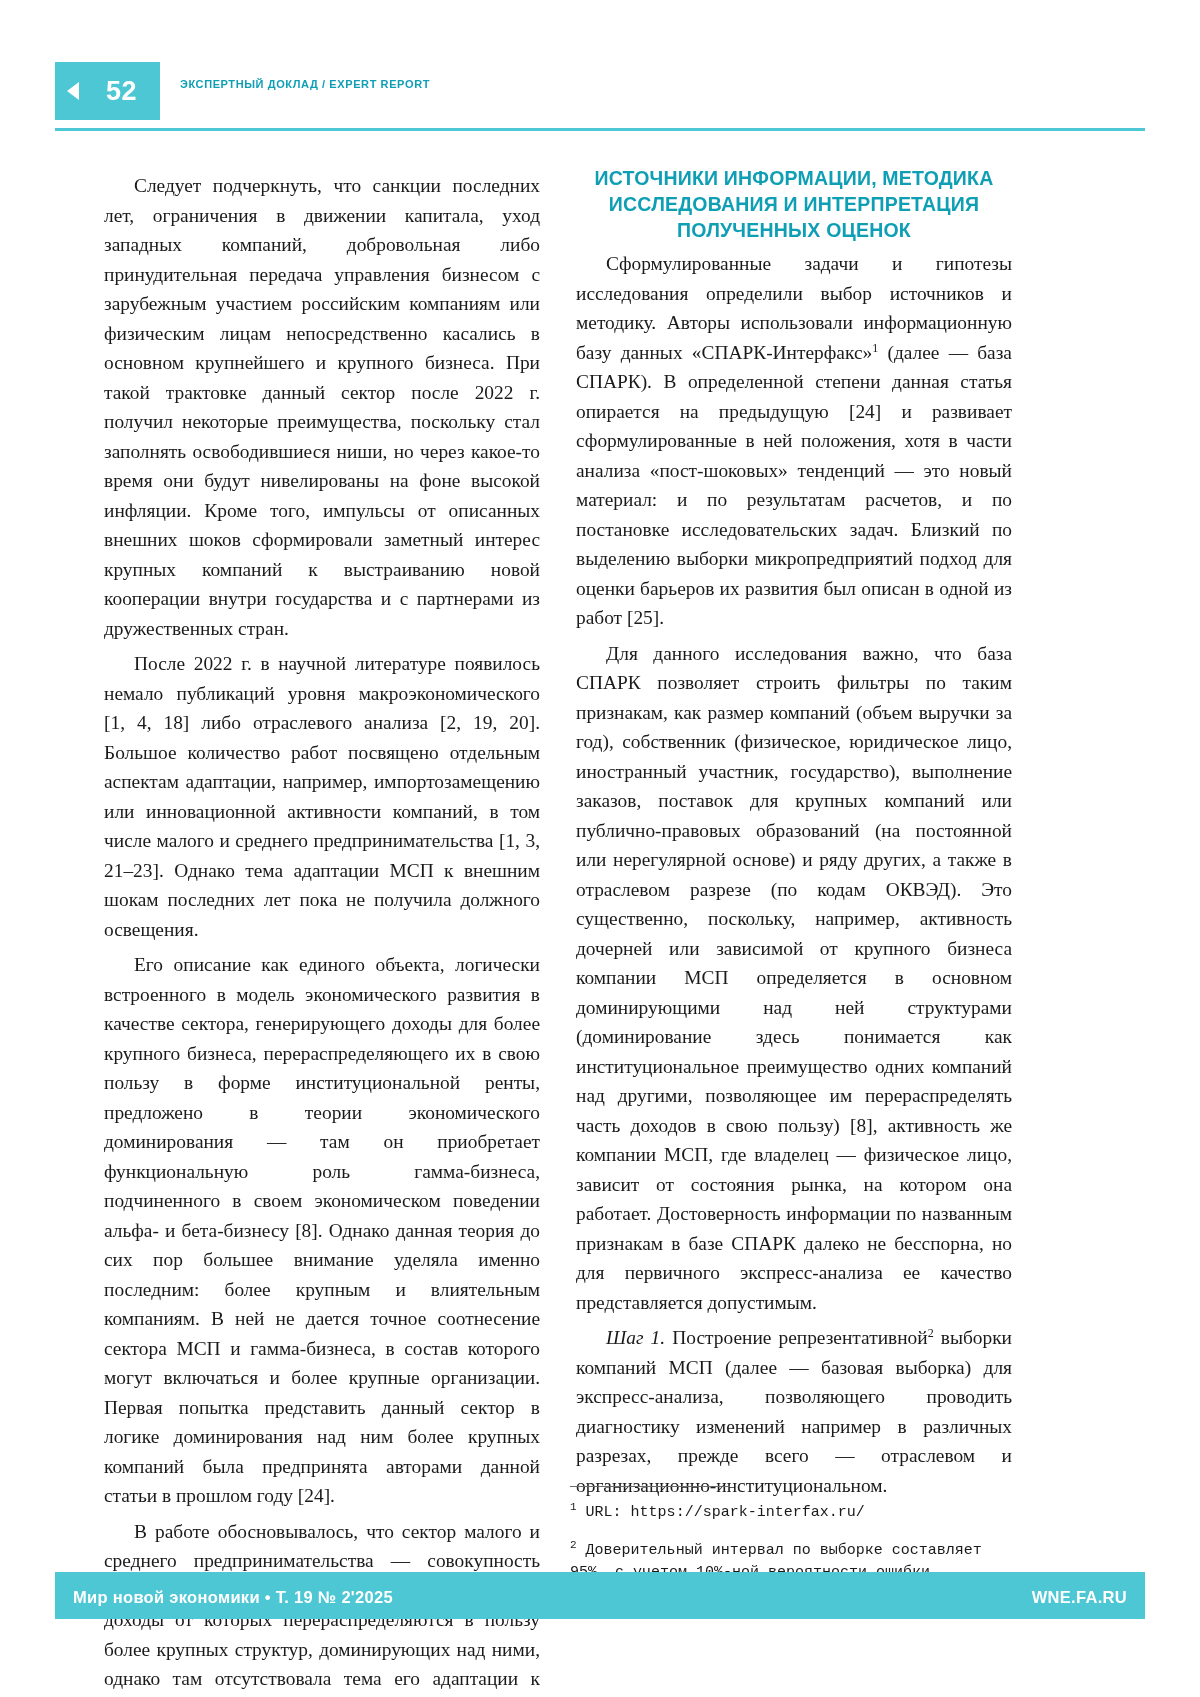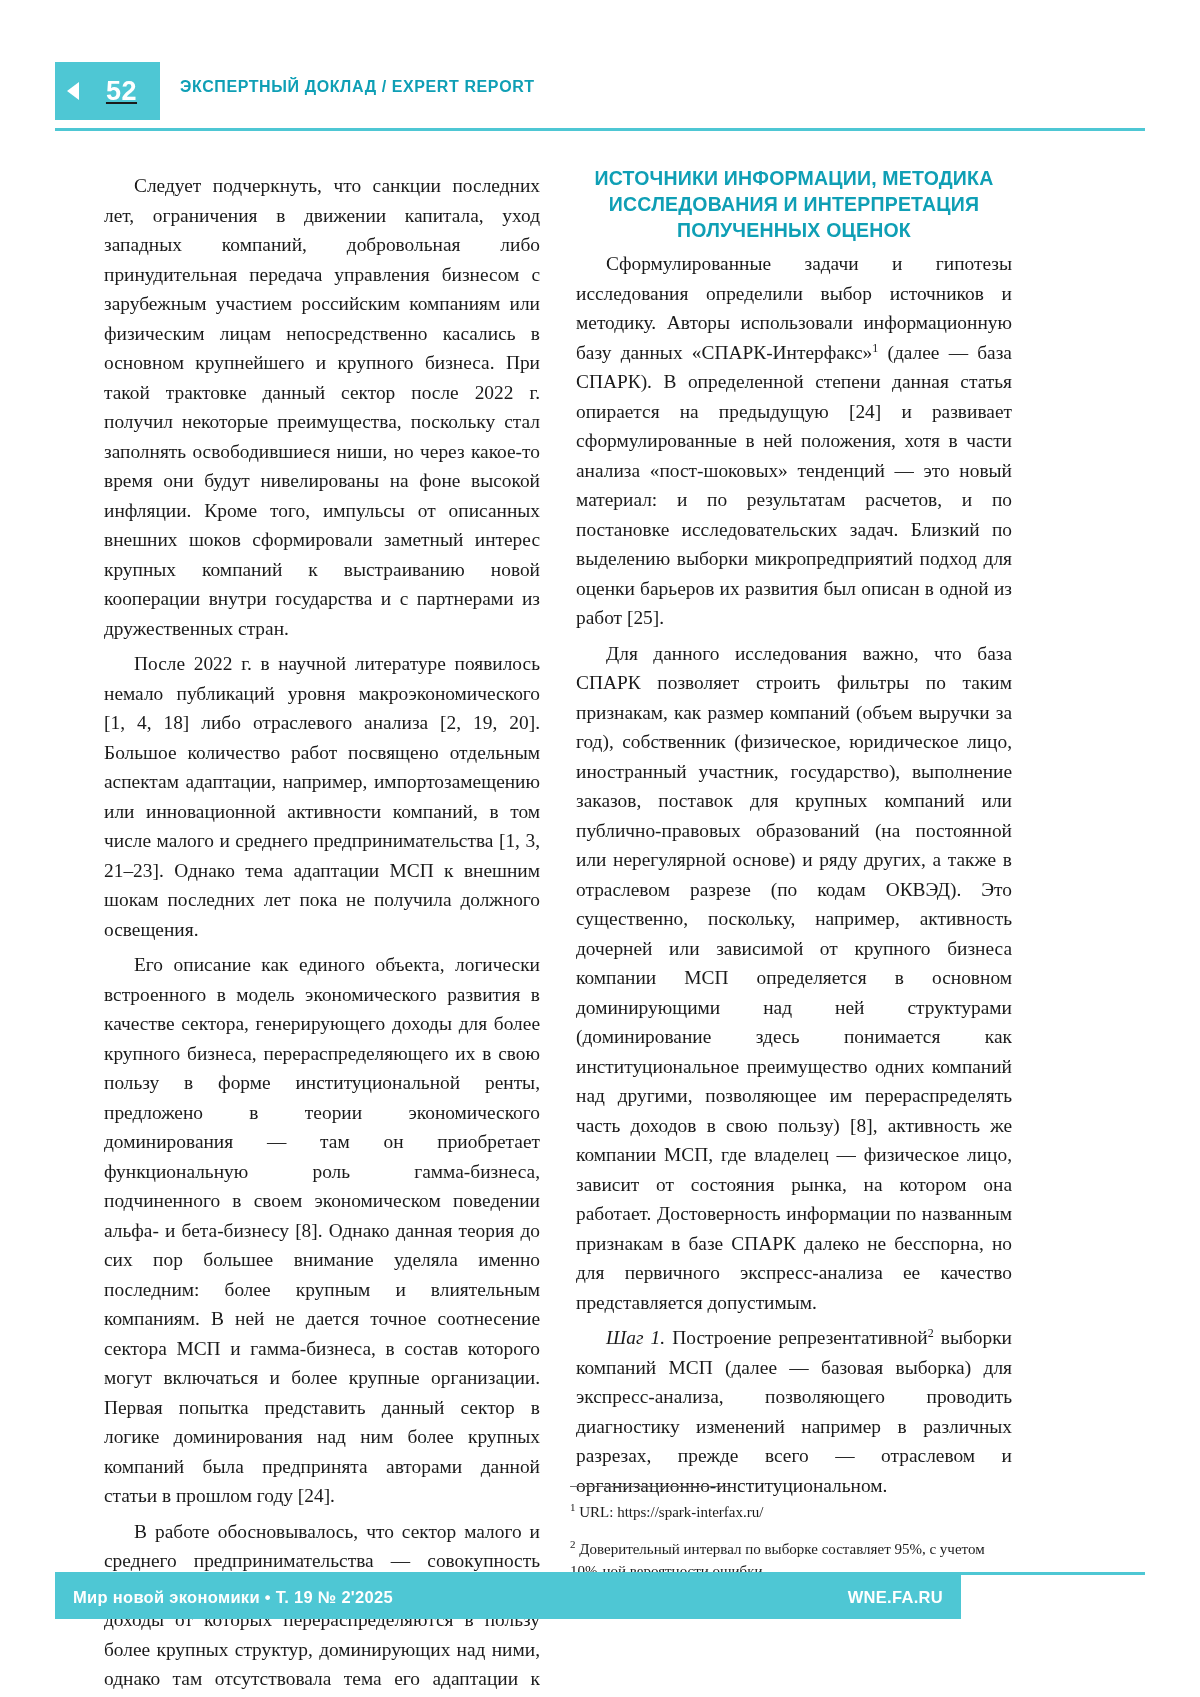--- a/index.html
+++ b/index.html
@@ -24,21 +24,20 @@
   
   .header-band {
     position: absolute;
     left: 55px;
     top: 62px;
     width: 105px;
     height: 58px;
     background: #4ec7d4;
     display: flex;
     align-items: center;
-    text-decoration: underline;
   }
   .header-arrow {
     width: 36px;
     display: flex;
     align-items: center;
     justify-content: center;
   }
   .header-arrow .tri {
     width: 0; height: 0;
     border-top: 9px solid transparent;
@@ -55,21 +54,21 @@
     letter-spacing: 0.5px;
     padding-right: 8px;
   }
   .header-title {
     position: absolute;
     left: 180px;
     top: 78px;
     color: #0f9fb5;
     font-family: "Liberation Sans", sans-serif;
     font-weight: bold;
-    font-size: 16px;
+    font-size: 11px;
     letter-spacing: 0.6px;
   }
   .header-rule {
     position: absolute;
     left: 55px;
     top: 128px;
     width: 1090px;
     height: 2.5px;
     background: #4ec7d4;
   }
@@ -115,41 +114,42 @@
     background: #6b6b6b;
   }
   .footnotes {
     position: absolute;
     left: 570px;
     top: 1496px;
     width: 448px;
     font-size: 15px;
     line-height: 22px;
     color: #1a1a1a;
+    font-family: Liberation Mono, monospace;
   }
   .footnotes p {
     margin: 0 0 10px 0;
     text-indent: 0;
   }
   .fn-sup { font-size: 11px; vertical-align: super; }
 
   
   .footer-rule {
     position: absolute;
     left: 55px;
     top: 1572px;
     width: 1090px;
     height: 2.5px;
     background: #4ec7d4;
   }
   .footer-band {
     position: absolute;
     left: 55px;
     top: 1575px;
-    width: 906px;
+    width: 1090px;
     height: 44px;
     background: #4ec7d4;
     display: flex;
     align-items: center;
     justify-content: space-between;
     box-sizing: border-box;
     padding: 0 18px;
   }
   .footer-left, .footer-right {
     color: #ffffff;

